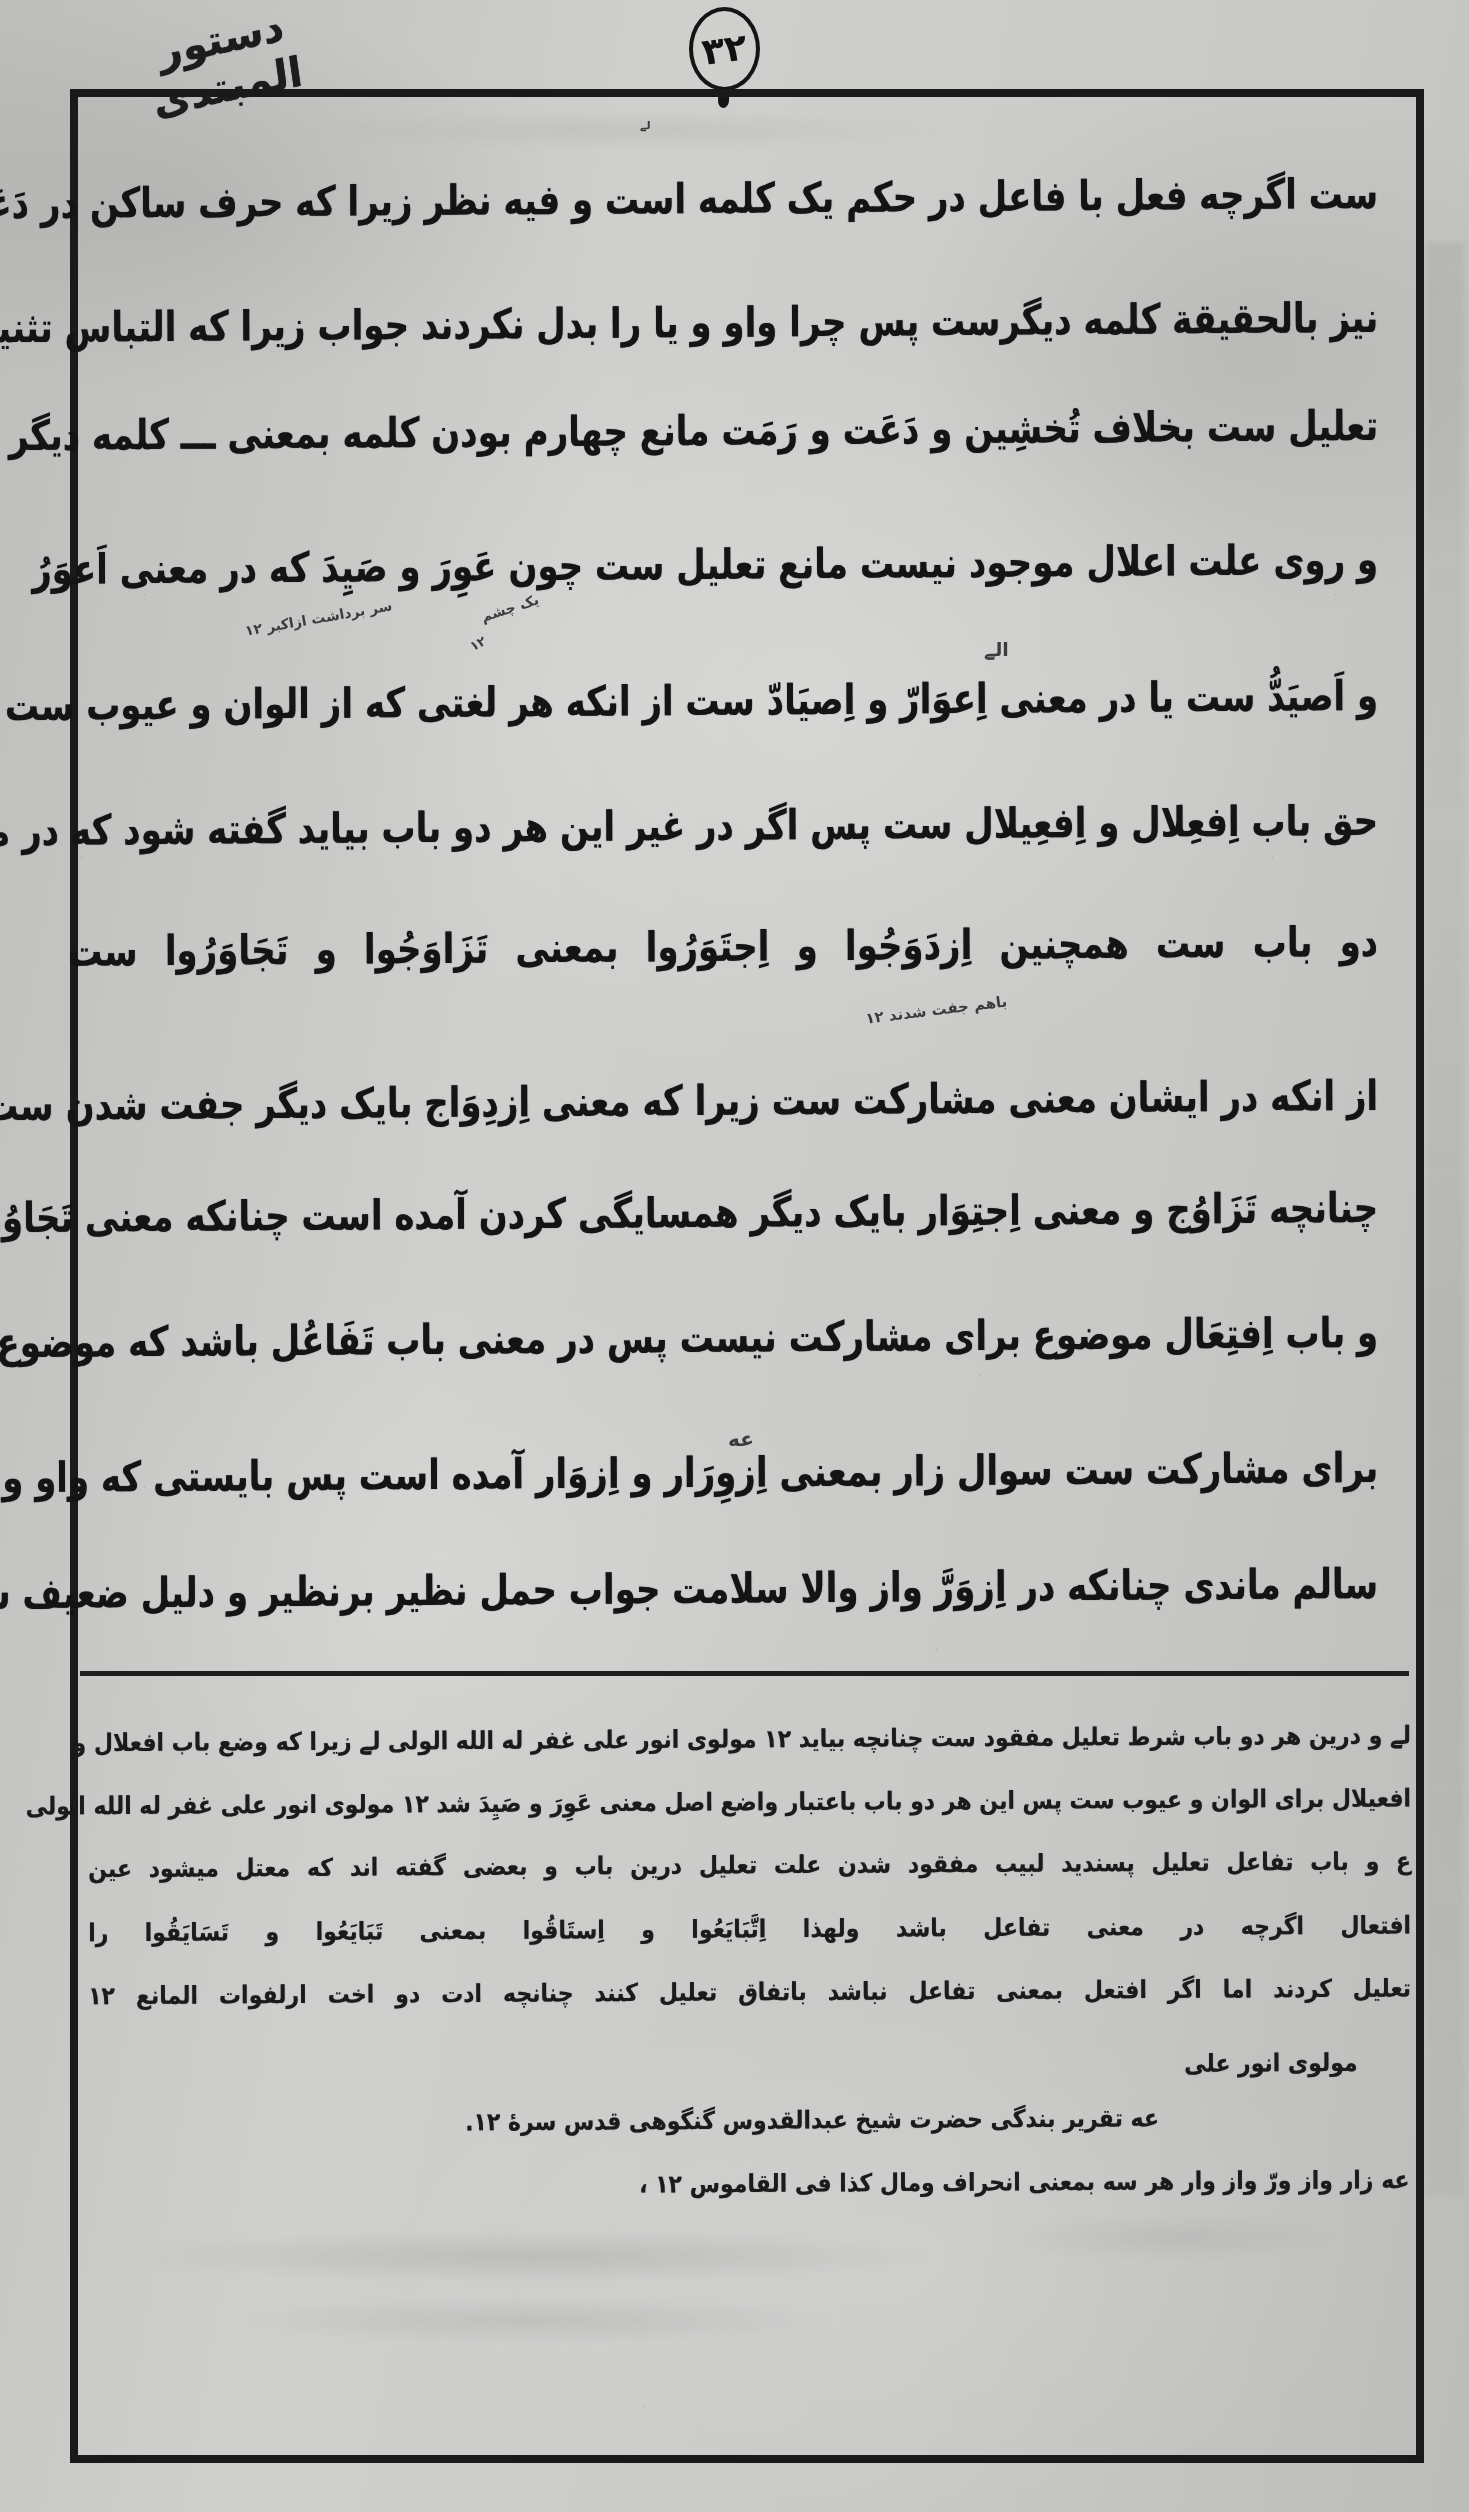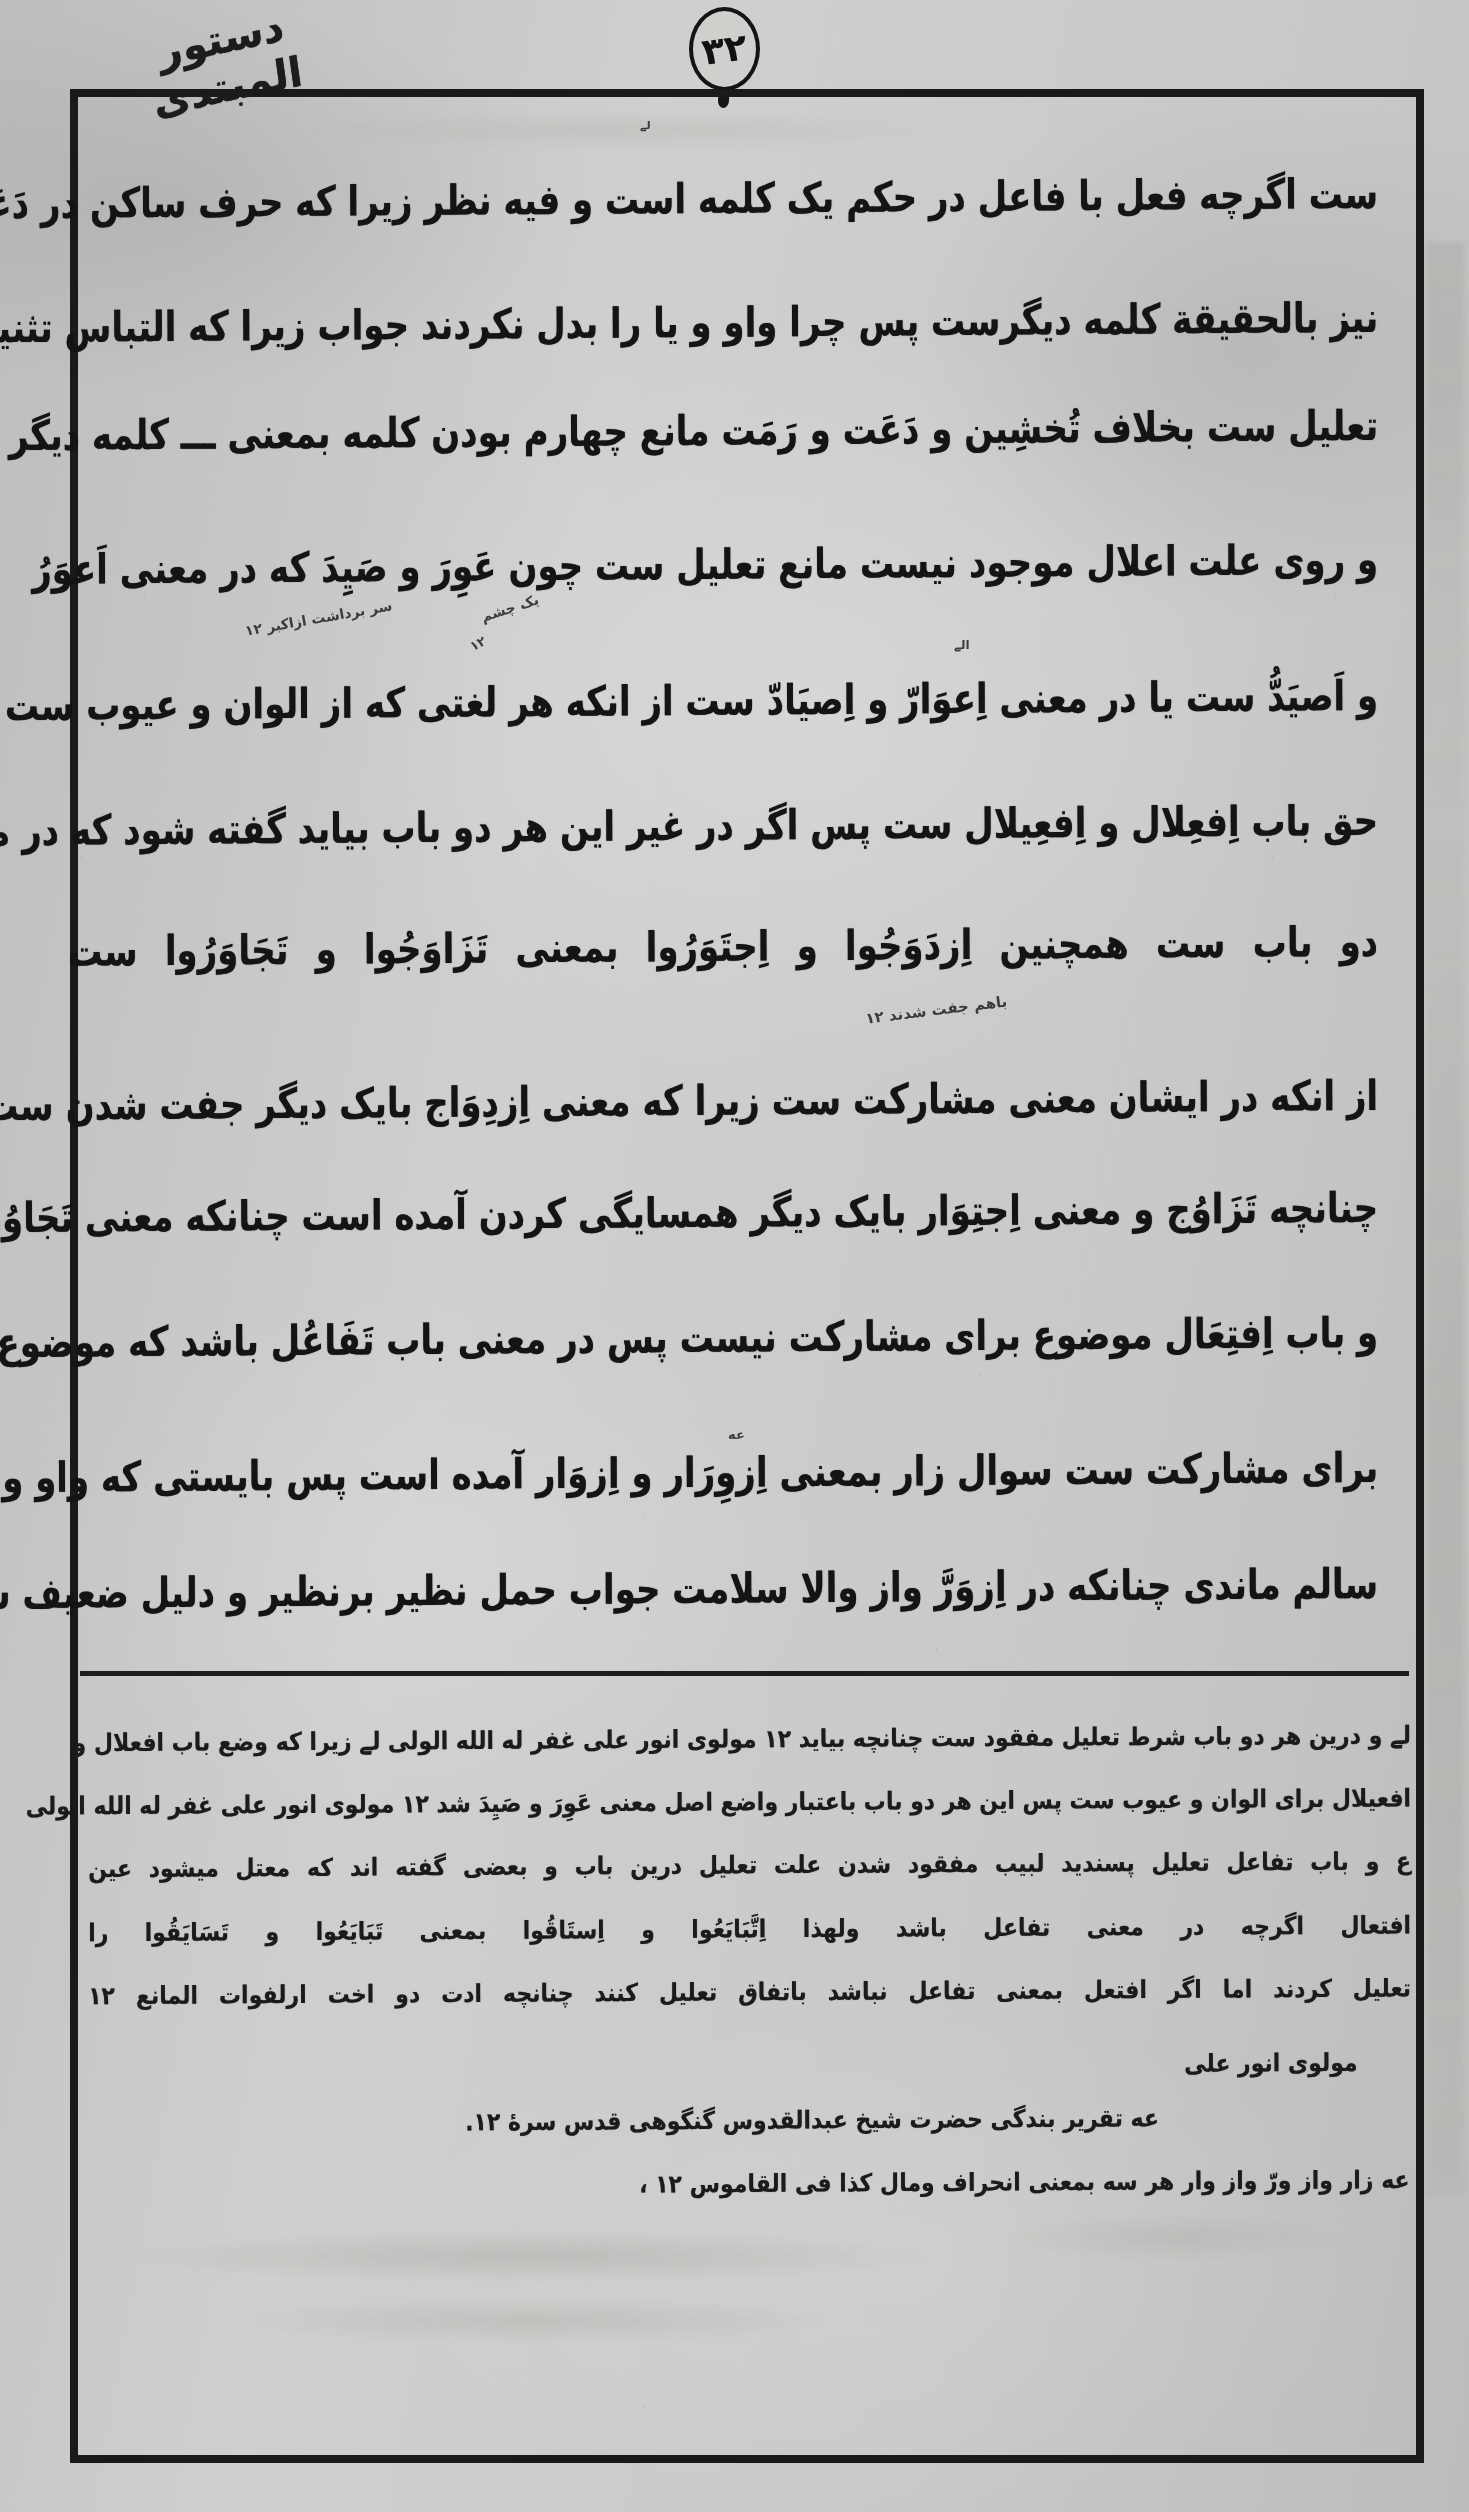--- a/index.html
+++ b/index.html
@@ -55,23 +55,23 @@
   .l9{top:1178px}.l10{top:1303px}.l11{top:1438px}.l12{top:1554px}
   
   .gloss{
     position:absolute;font-size:16px;font-weight:bold;color:#2c2c2c;
     direction:rtl;white-space:nowrap;opacity:.9;
   }
   .g1{left:640px;top:119px;font-size:11px}
   .g2{left:480px;top:600px;transform:rotate(-18deg);font-size:14px}
   .g3{left:470px;top:636px;transform:rotate(-28deg);font-size:13px}
   .g4{left:244px;top:610px;transform:rotate(-10deg);font-size:14px}
-  .g5{left:954px;top:638px;font-size:12px}
+  .g5{left:984px;top:638px;font-size:19px}
   .g6{left:865px;top:1001px;transform:rotate(-7deg);font-size:15px}
-  .g7{left:728px;top:1427px;font-size:13px}
+  .g7{left:728px;top:1427px;font-size:20px}
   
   .separator{position:absolute;left:80px;top:1671px;width:1329px;height:4.7px;background:#1d1d1d;}
   .fline{
     position:absolute;left:88px;right:58px;height:45px;
     direction:rtl;text-align:justify;text-align-last:justify;-moz-text-align-last:justify;
     font-size:22px;line-height:41px;font-weight:bold;color:#1b1b1b;
     transform:scaleY(1.12) rotate(-0.3deg);transform-origin:center top;
     text-shadow:0 0 0.9px rgba(0,0,0,.5);white-space:nowrap;
   }
   .f1{top:1716px}.f2{top:1779px}.f3{top:1842px}.f4{top:1906px}.f5{top:1969px}

